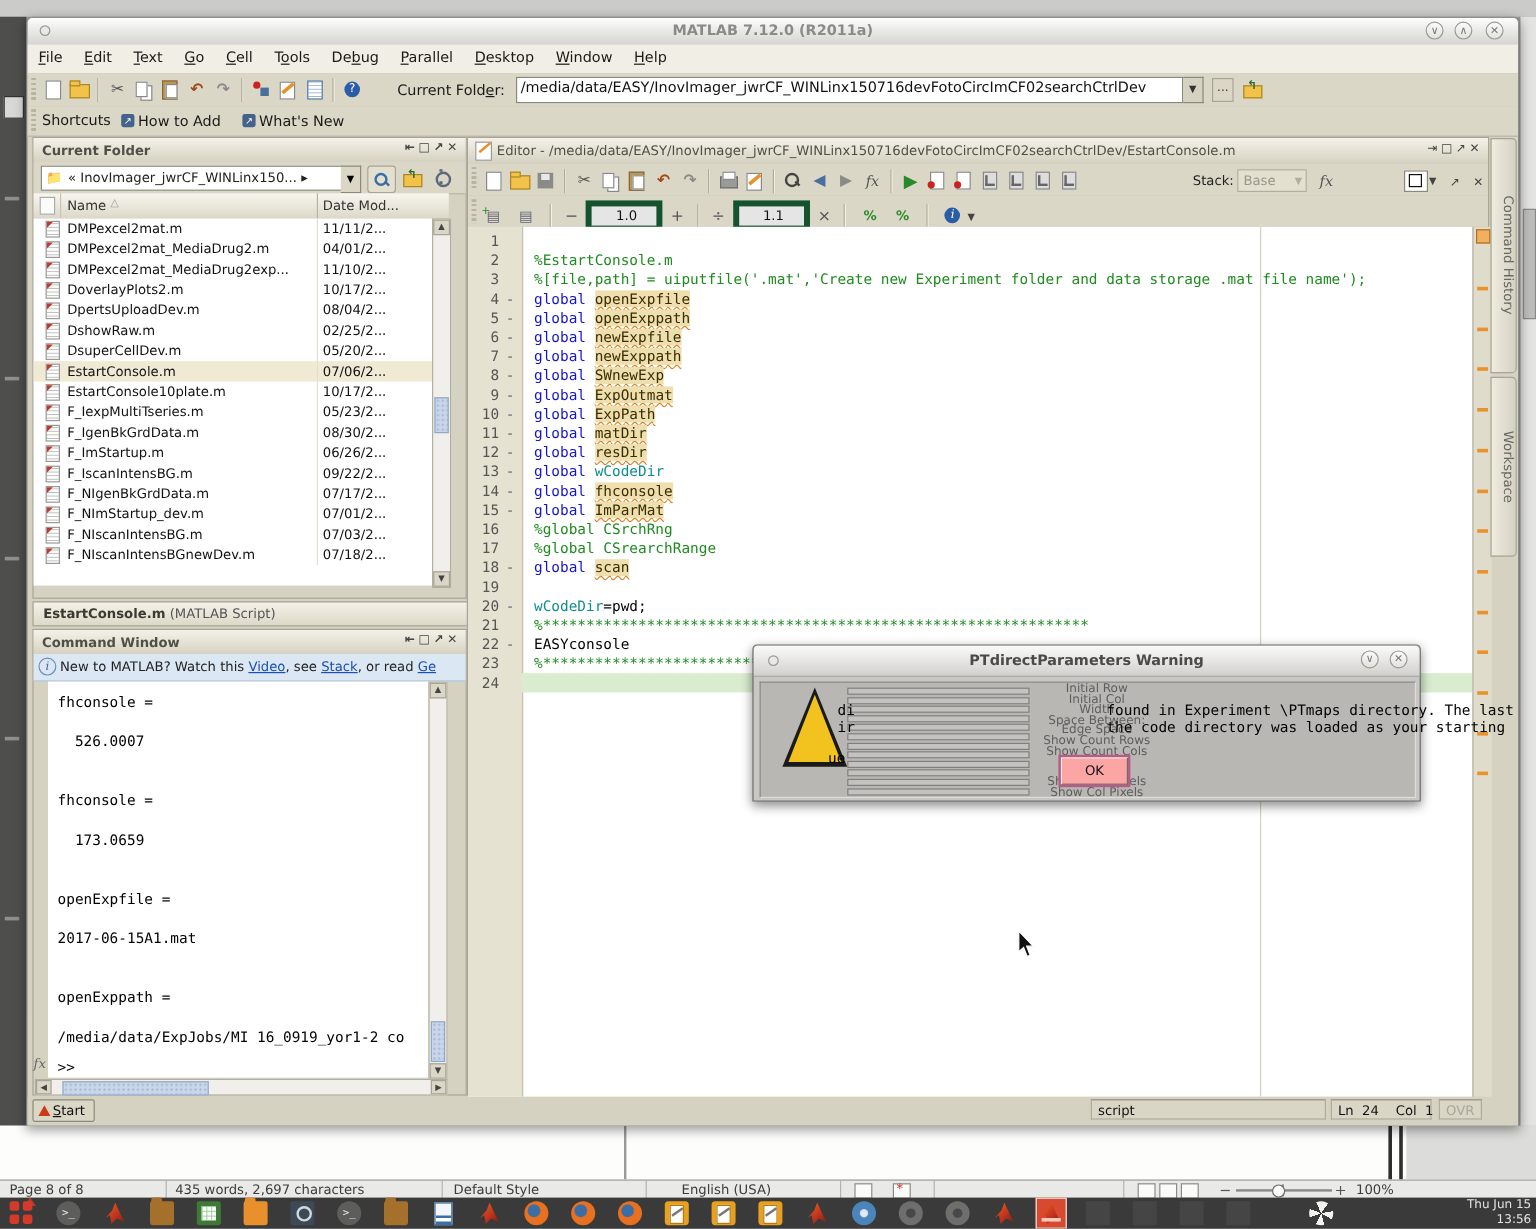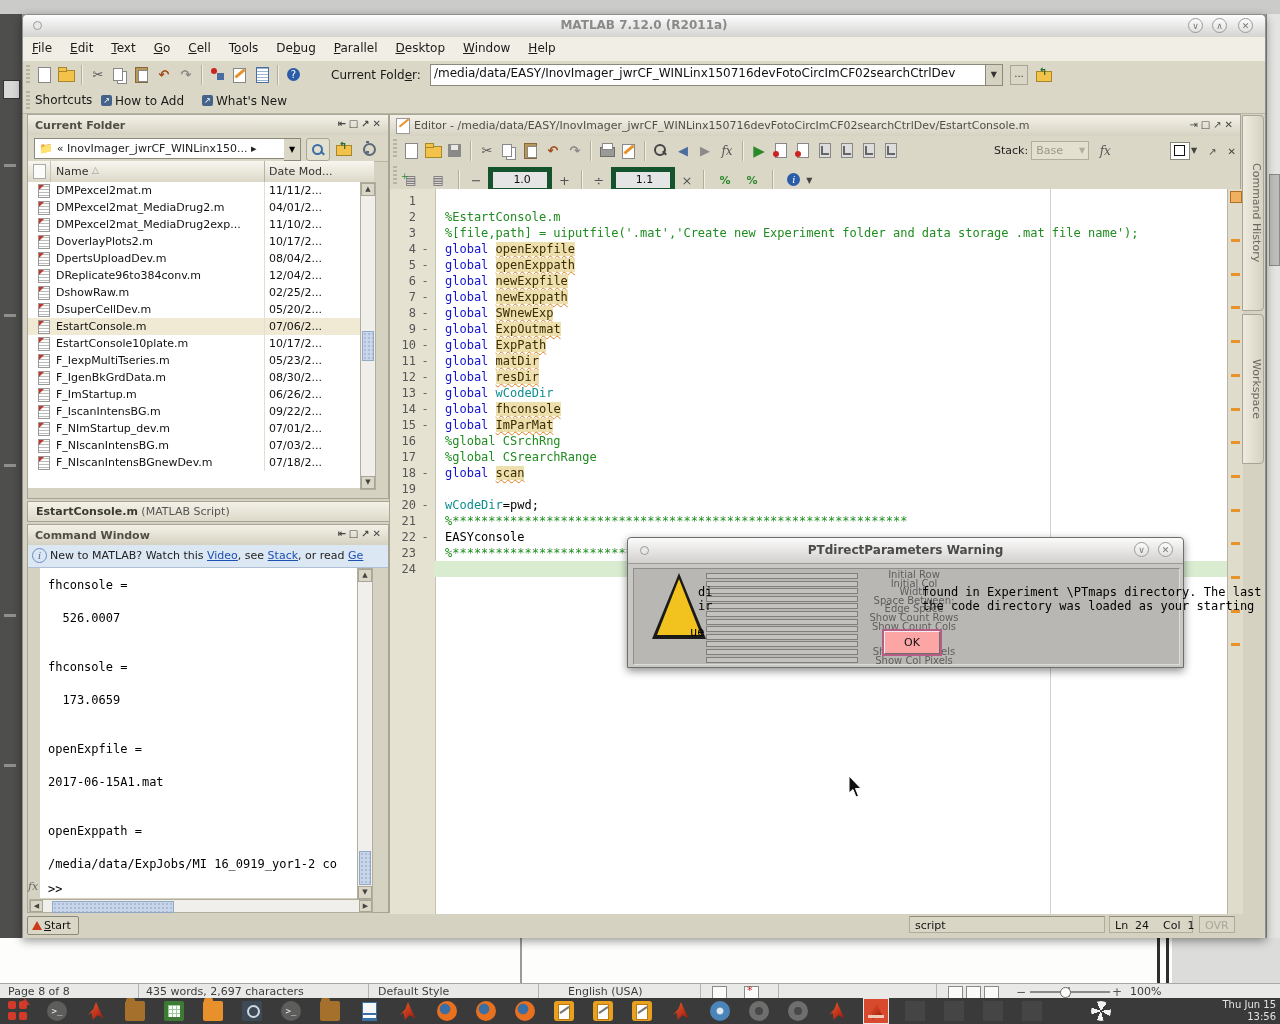--- a/index.html
+++ b/index.html
@@ -431,26 +431,20 @@
             <span class="fdate">10/17/2...</span>
           </div>
           <div class="frow">
             <span class="fico"></span>
             <span class="fname">DpertsUploadDev.m</span>
             <span class="fdv"></span>
             <span class="fdate">08/04/2...</span>
           </div>
           <div class="frow">
             <span class="fico"></span>
-            <span class="fname">DReplicate96to384conv.m</span>
-            <span class="fdv"></span>
-            <span class="fdate">12/04/2...</span>
-          </div>
-          <div class="frow">
-            <span class="fico"></span>
             <span class="fname">DshowRaw.m</span>
             <span class="fdv"></span>
             <span class="fdate">02/25/2...</span>
           </div>
           <div class="frow">
             <span class="fico"></span>
             <span class="fname">DsuperCellDev.m</span>
             <span class="fdv"></span>
             <span class="fdate">05/20/2...</span>
           </div>
@@ -482,20 +476,26 @@
             <span class="fico"></span>
             <span class="fname">F_ImStartup.m</span>
             <span class="fdv"></span>
             <span class="fdate">06/26/2...</span>
           </div>
           <div class="frow">
             <span class="fico"></span>
             <span class="fname">F_IscanIntensBG.m</span>
             <span class="fdv"></span>
             <span class="fdate">09/22/2...</span>
+          </div>
+          <div class="frow">
+            <span class="fico"></span>
+            <span class="fname">F_NIgenBkGrdData.m</span>
+            <span class="fdv"></span>
+            <span class="fdate">07/17/2...</span>
           </div>
           <div class="frow">
             <span class="fico"></span>
             <span class="fname">F_NImStartup_dev.m</span>
             <span class="fdv"></span>
             <span class="fdate">07/01/2...</span>
           </div>
           <div class="frow">
             <span class="fico"></span>
             <span class="fname">F_NIscanIntensBG.m</span>

